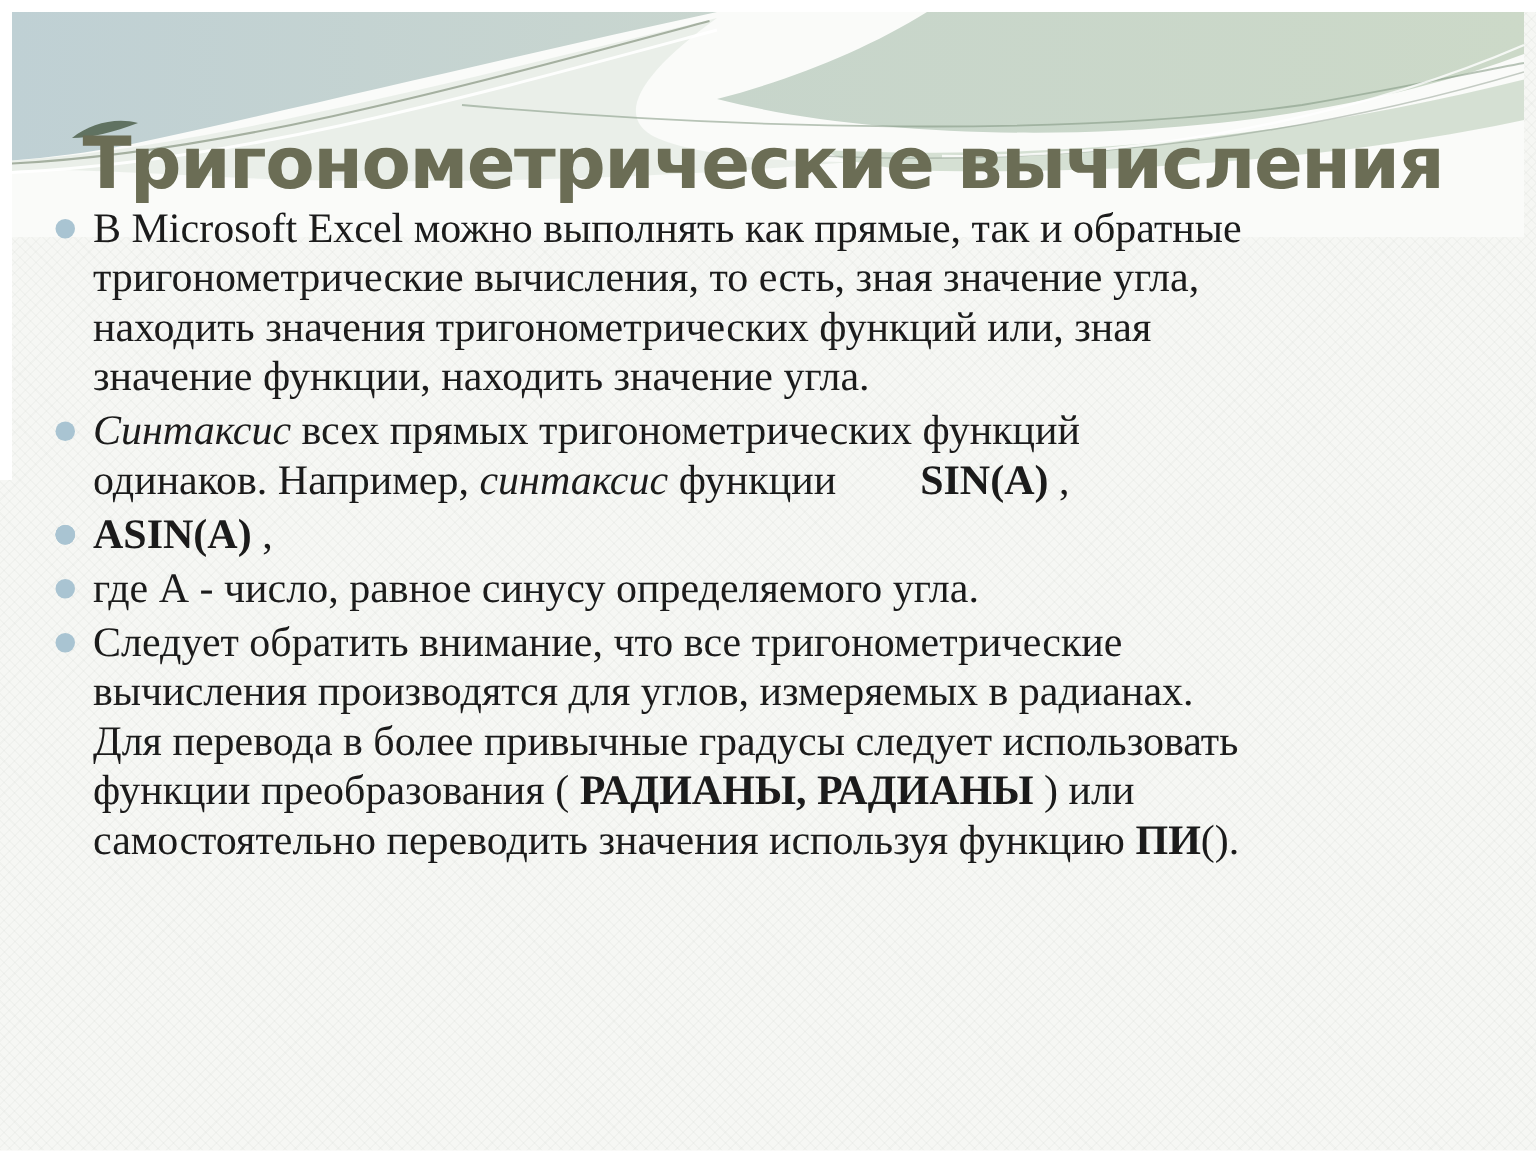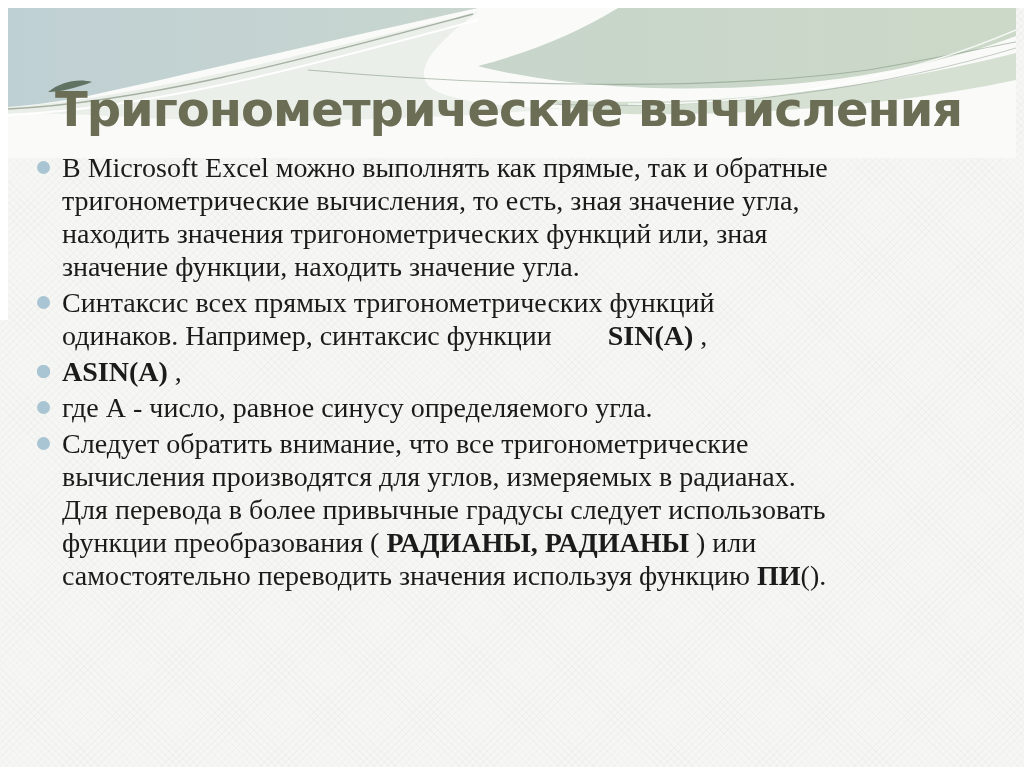--- a/index.html
+++ b/index.html
@@ -28,36 +28,36 @@
     position:absolute;left:55px;top:80px;width:940px;z-index:6;
     margin:0;
     font-family:"DejaVu Sans","Liberation Sans",sans-serif;
     font-weight:bold;
     font-size:48px;line-height:58px;letter-spacing:-1px;
     color:var(--c-title,#6b6d55);
     white-space:nowrap;
   }
 
   .content-list{
-    position:absolute;left:34px;top:151px;width:952px;z-index:6;
+    position:absolute;left:34px;top:136px;width:952px;z-index:6;
     margin:0;padding:0;list-style:none;
   }
   .content-list li{
     position:relative;
     padding-left:28px;
     margin:0 0 3px 0;
     font-size:28px;line-height:33px;
     color:var(--c-text,#1b1b1b);
   }
   .bullet{
     position:absolute;left:3px;top:10px;width:13px;height:13px;border-radius:50%;
     background:var(--c-bullet,#a9c4d2);
   }
   .btext{white-space:pre-wrap;}
-  .seg-i{}
+  .seg-i{font-style:italic;}
   .seg-b{font-weight:bold;}
 </style>
 </head>
 <body>
 
 <div class="slide">
 
   <svg class="header-art" viewBox="0 0 1008 150" preserveAspectRatio="none" aria-hidden="true">
     <defs>
       <linearGradient id="gLeft" x1="0" y1="0" x2="1" y2="0">

